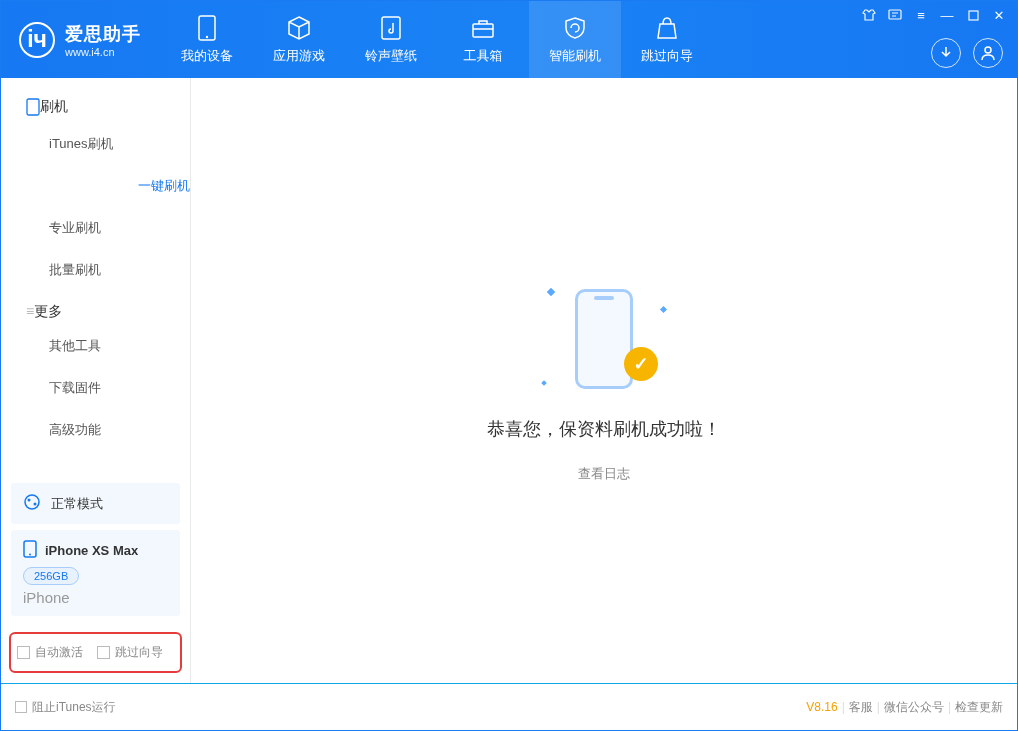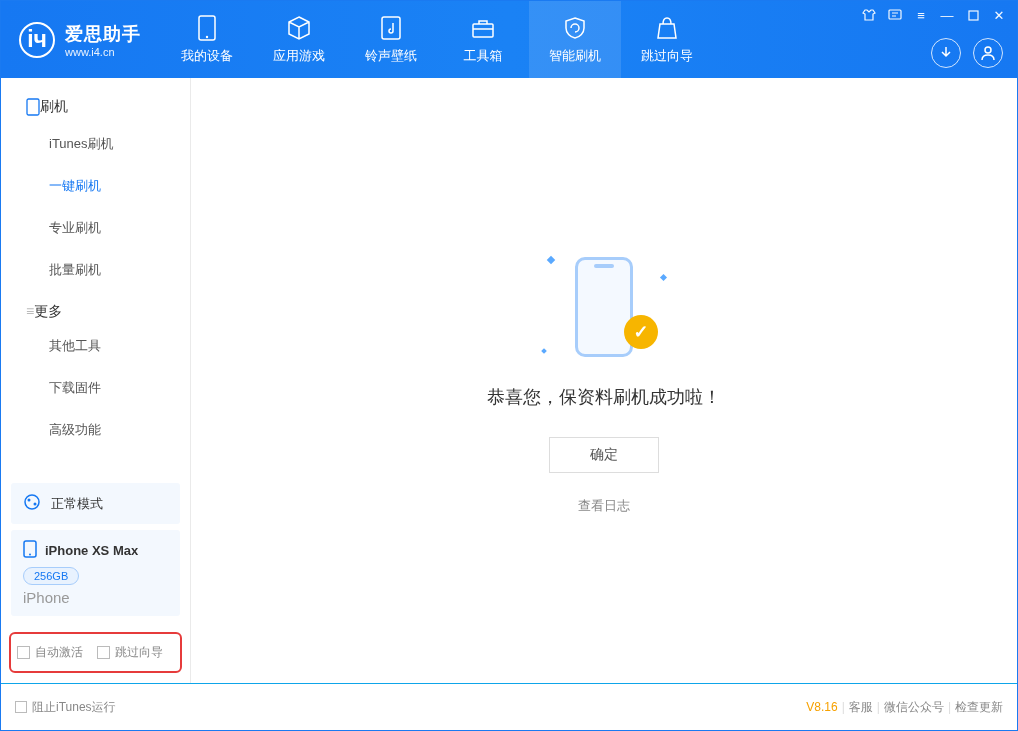--- a/index.html
+++ b/index.html
@@ -17,21 +17,21 @@
 .nav-icon { width: 26px; height: 26px; display: flex; align-items: center; justify-content: center; }
 .window-controls { position: absolute; top: 6px; right: 10px; display: flex; gap: 10px; align-items: center; }
 .wc { width: 16px; height: 16px; display: flex; align-items: center; justify-content: center; cursor: pointer; opacity: .95; font-size: 13px; }
 .header-right-icons { position: absolute; right: 14px; bottom: 10px; display: flex; gap: 12px; }
 .hr-icon { width: 30px; height: 30px; border: 1.5px solid rgba(255,255,255,.8); border-radius: 50%; display: flex; align-items: center; justify-content: center; cursor: pointer; font-size: 15px; }
 
 .body { flex: 1; display: flex; min-height: 0; }
 .sidebar { width: 190px; border-right: 1px solid #eaeaea; display: flex; flex-direction: column; padding-top: 8px; }
 .side-group { padding: 12px 0 4px 25px; display: flex; align-items: flex-start; color: #333; font-size: 14px; font-weight: 500; }
 .side-item { padding: 12px 0 12px 48px; font-size: 13px; color: #555; cursor: pointer; }
-.side-item.active { color: #1678f2; }
+.side-item.active { color: #1678f2; text-align: right; }
 .sidebar-spacer { flex: 1; }
 .mode-box { margin: 6px 10px; background: #f3f8fe; border-radius: 3px; padding: 10px 12px; display: flex; align-items: center; gap: 10px; color: #333; font-size: 13px; }
 .device-box { margin: 0 10px 10px; background: #f3f8fe; border-radius: 3px; padding: 10px 12px; }
 .device-name { display: flex; align-items: center; gap: 8px; font-size: 13px; font-weight: 600; color: #333; }
 .device-badge { display: inline-block; margin-top: 6px; padding: 2px 10px; border: 1px solid #a7cdfb; border-radius: 10px; font-size: 11px; color: #1678f2; background: #e8f2fe; }
 .device-sub { margin-top: 4px; font-size: 15px; color: #999; }
 .opt-row { margin: 6px 8px 10px; border: 2px solid #e63b3b; border-radius: 6px; padding: 10px 6px; display: flex; gap: 14px; align-items: center; }
 .chk { display: flex; align-items: center; gap: 5px; font-size: 12px; color: #888; cursor: pointer; }
 .chk-box { width: 13px; height: 13px; border: 1px solid #bbb; background: #fff; }
 
@@ -216,21 +216,20 @@
 
     <div class="main">
       <div class="illus">
         <span class="spark s1"></span>
         <span class="spark s2"></span>
         <span class="spark s3"></span>
         <div class="phone"></div>
         <div class="check-badge">✓</div>
       </div>
       <div class="success-msg">恭喜您，保资料刷机成功啦！</div>
-      <button class="ok-btn">确定</button>
       <div class="log-link">查看日志</div>
     </div>
   </div>
 
   <div class="footer">
     <label class="chk">
       <span class="chk-box"></span>
       <span>阻止iTunes运行</span>
     </label>
     <div class="footer-spacer"></div>

